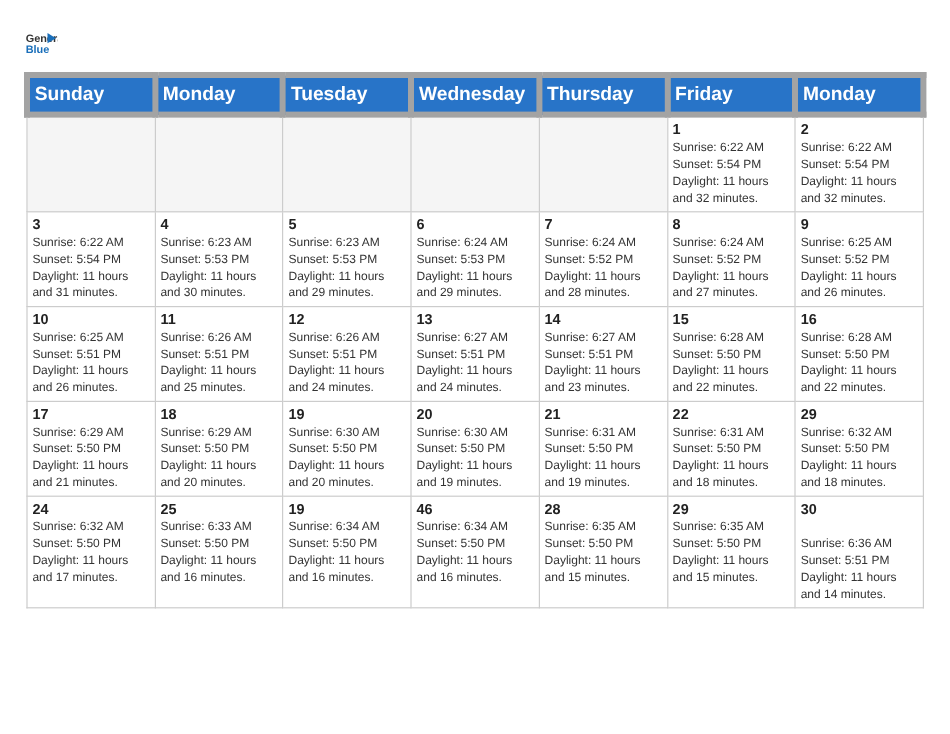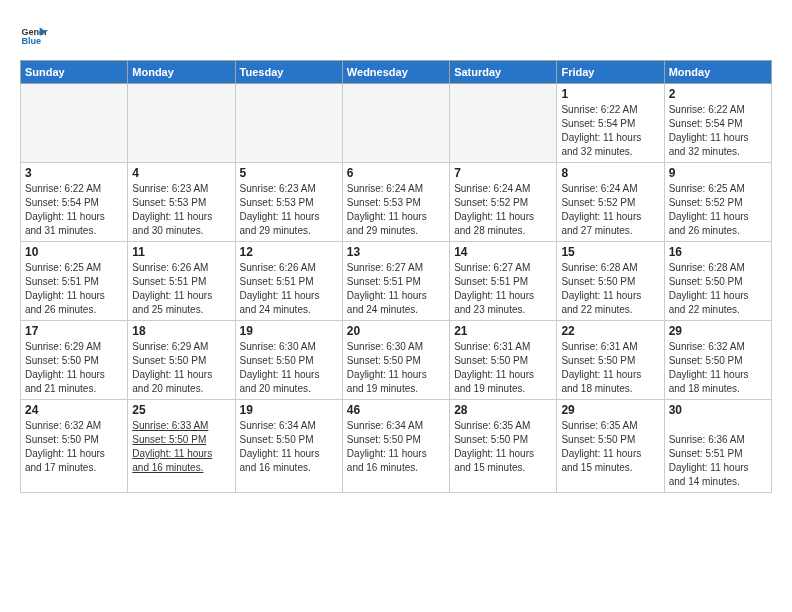--- a/index.html
+++ b/index.html
@@ -44,25 +44,25 @@
       margin-top: 2px;
     }
     .calendar {
       width: 100%;
       border-collapse: collapse;
       table-layout: fixed;
     }
     .calendar th {
       background: #2874c8;
       color: #fff;
-      font-size: 11px;
+      font-size: 16px;
       font-weight: bold;
       padding: 5px 4px;
       text-align: left;
-      border: 1px solid #a3a3a3;
+      border: 5px solid #a3a3a3;
     }
     .calendar td {
       vertical-align: top;
       border: 1px solid #ccc;
       padding: 3px 4px;
       font-size: 9.5px;
       color: #333;
       height: 78px;
       background: #fff;
     }
@@ -102,21 +102,21 @@
   </div>
 
   <table class="calendar">
     <thead>
       <tr>
 
       <th>Sunday</th>
           <th>Monday</th>
           <th>Tuesday</th>
           <th>Wednesday</th>
-          <th>Saturday</th>
+          <th>Thursday</th>
           <th>Friday</th>
           <th>Monday</th>
         </tr>
     </thead>
     <tbody id="calendar-body">
     <tr>
           <td class="empty"></td>
           <td class="empty"></td>
           <td class="empty"></td>
           <td class="empty"></td>
@@ -292,21 +292,21 @@
         <tr>
           <td>
             <span class="day-num">24</span>
             <div class="day-info" style="white-space: pre-line;">Sunrise: 6:32 AM
 Sunset: 5:50 PM
 Daylight: 11 hours
 and 17 minutes.</div>
           </td>
           <td>
             <span class="day-num">25</span>
-            <div class="day-info" style="white-space: pre-line; text-decoration: underline;">Sunrise: 6:33 AM
+            <div class="day-info" style="white-space: pre-line;">Sunrise: 6:33 AM
 Sunset: 5:50 PM
 Daylight: 11 hours
 and 16 minutes.</div>
           </td>
           <td>
             <span class="day-num">19</span>
             <div class="day-info" style="white-space: pre-line;">Sunrise: 6:34 AM
 Sunset: 5:50 PM
 Daylight: 11 hours
 and 16 minutes.</div>

